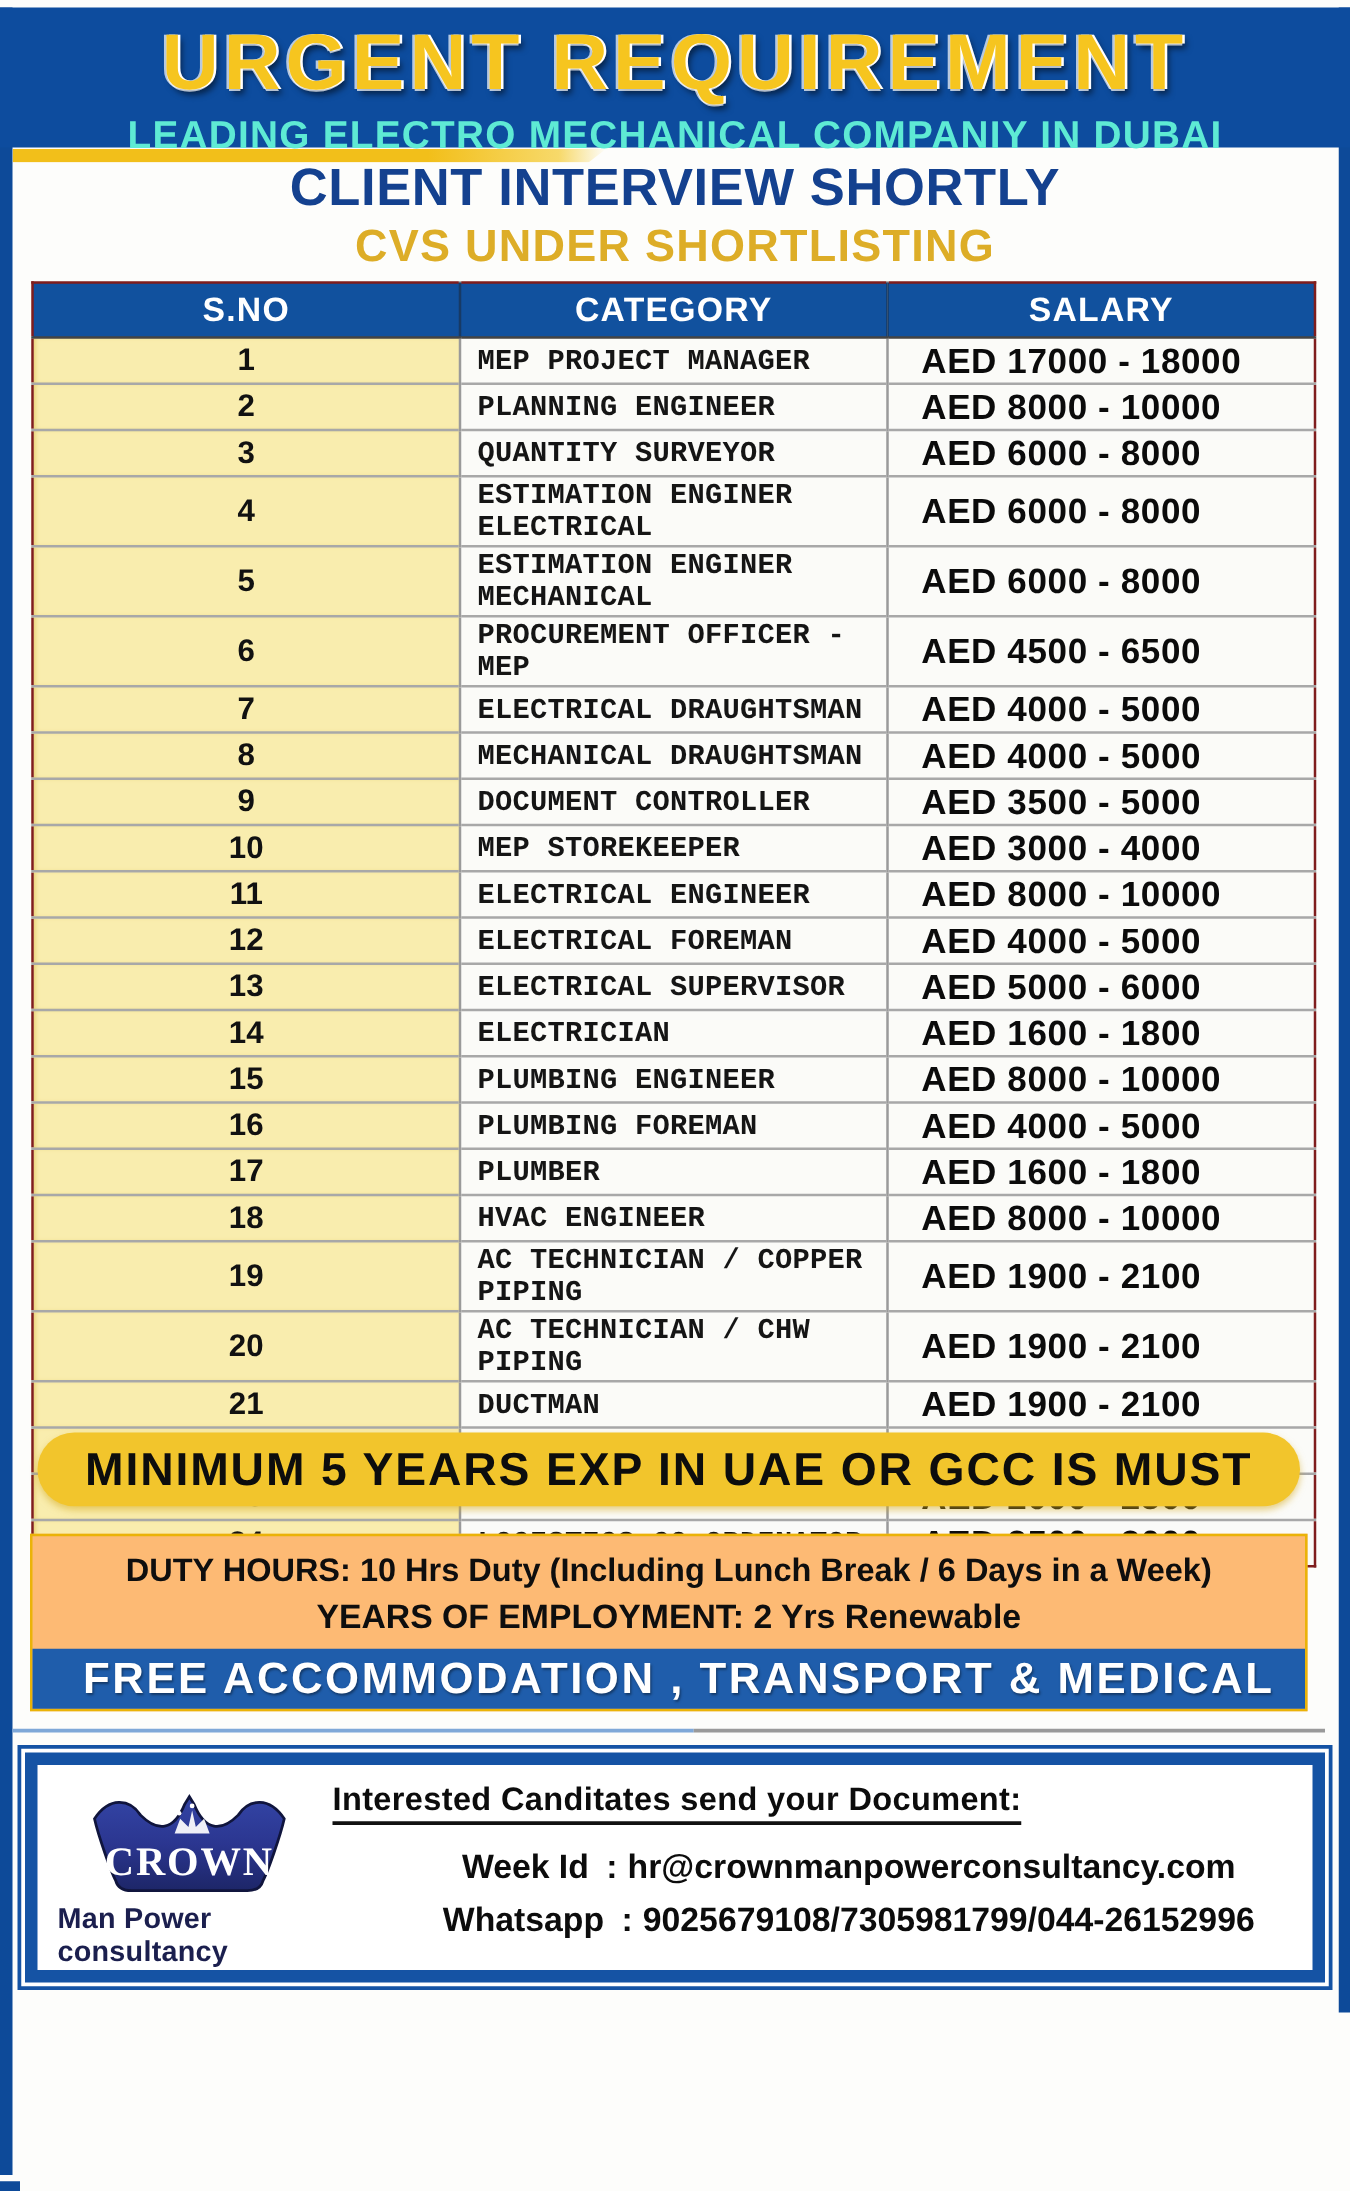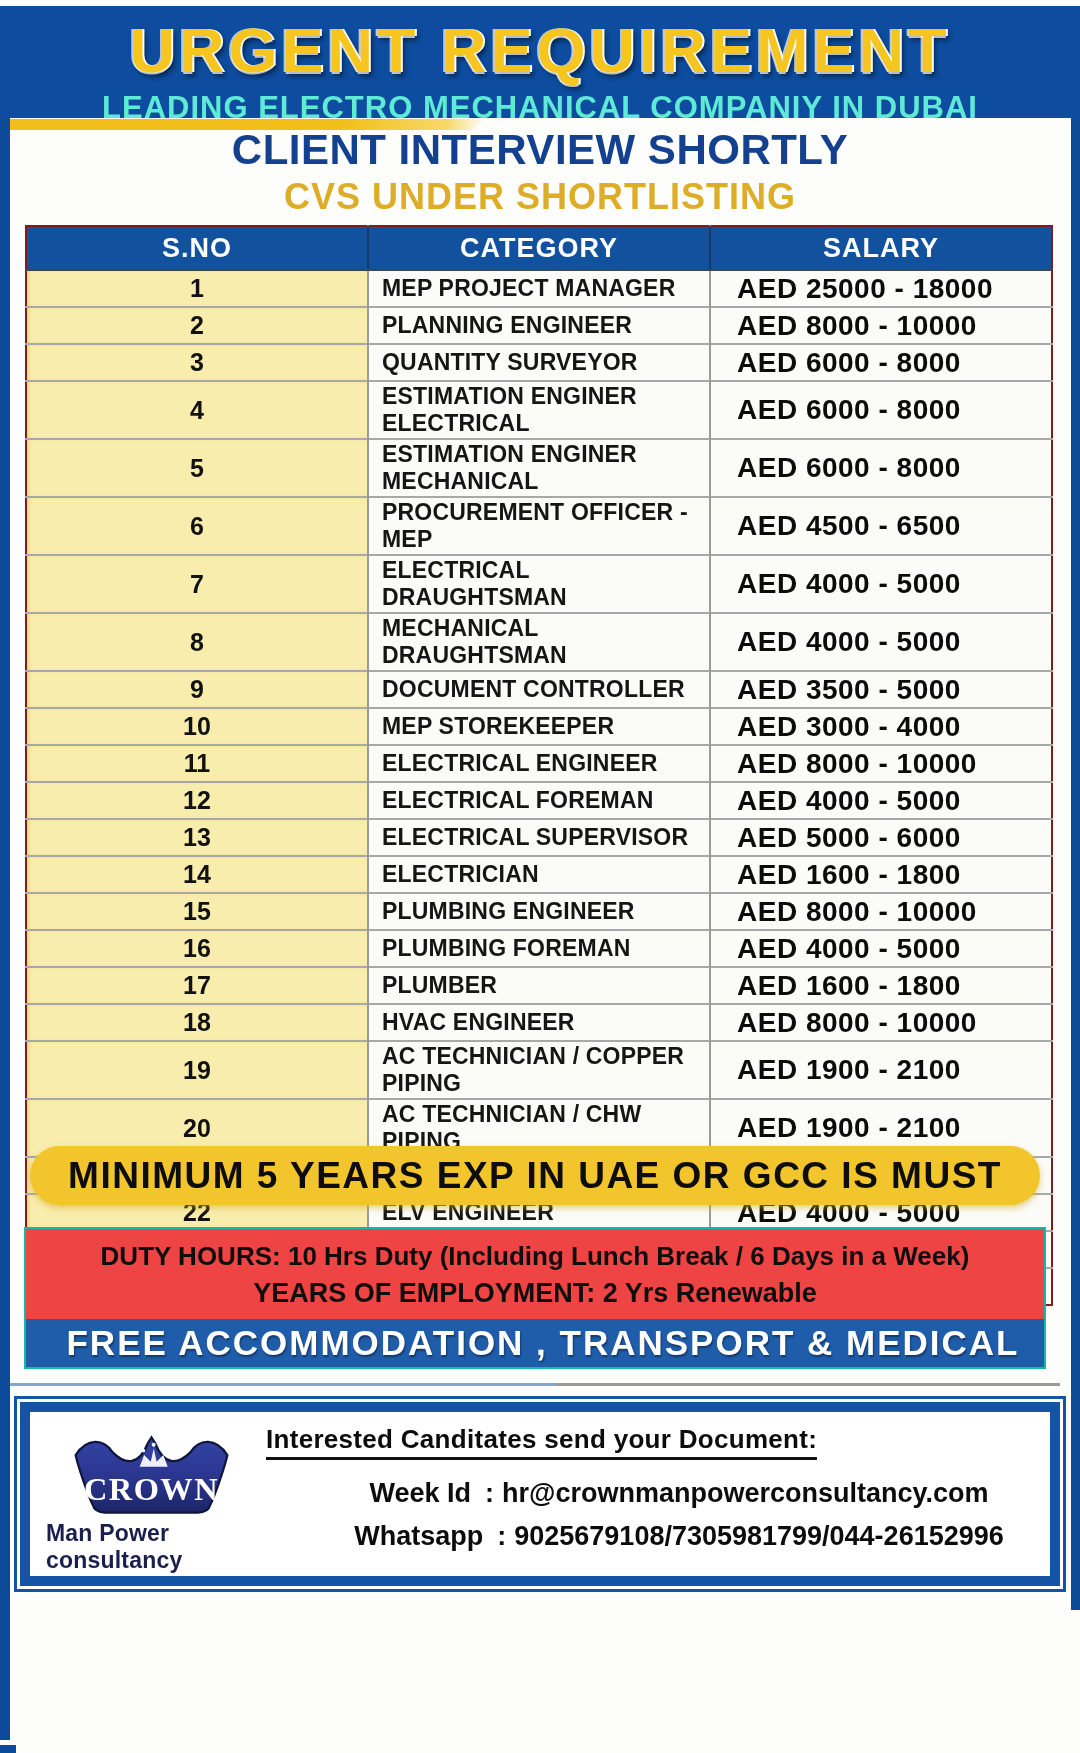--- a/index.html
+++ b/index.html
@@ -27,27 +27,27 @@
   
   table.jobs{position:absolute;left:25px;top:225px;width:1028px;border-collapse:collapse;
     border:2px solid #7f1d1d;background:#fbfbf8;table-layout:fixed;}
   table.jobs th{background:#11519e;color:#fff;font-size:27px;font-weight:bold;height:40px;
     letter-spacing:1px;border-bottom:2px solid #444;}
   table.jobs th:first-child,table.jobs th:nth-child(2){border-right:2px solid rgba(30,30,30,.45);}
   table.jobs td{height:33px;border-top:2px solid #a8a8a8;}
   td.sno{width:93px;background:#f9edae;text-align:center;font-size:25px;font-weight:bold;color:#111;
     border-right:2px solid #9a9a9a;box-shadow:inset 3px 0 4px -2px #e4c96a;}
   td.cat{padding-left:13px;font-size:23px;font-weight:bold;color:#151515;letter-spacing:.2px;
-    border-right:2px solid #9a9a9a;}
+    border-right:2px solid #9a9a9a;font-family:Liberation Mono, monospace;}
   td.sal{width:356px;padding-left:26px;font-size:28px;font-weight:bold;color:#0b0b0b;letter-spacing:.5px;}
   
   .exp-banner{position:absolute;left:30px;top:1146px;width:1010px;height:59px;border-radius:30px;
     background:#f2c52c;box-shadow:0 3px 6px rgba(214,170,30,.55);
     text-align:center;line-height:59px;font-size:37px;font-weight:bold;letter-spacing:1.5px;color:#0d0d0d;}
-  .info-box{position:absolute;left:24px;top:1227px;width:1018px;border:2px solid #14b8a6;background:#ef4444;}
+  .info-box{position:absolute;left:24px;top:1227px;width:1018px;border:2px solid #eab308;background:#fdba74;}
   .info-white{padding:12px 0 10px;text-align:center;}
   .duty-line{font-size:26px;font-weight:bold;color:#0e0e0e;}
   .duty-line .lbl{font-weight:bold;}
   .years-line{margin-top:6px;font-size:27px;font-weight:bold;color:#0e0e0e;}
   .free-banner{height:48px;background:#1f5dab;text-align:center;line-height:48px;
     font-size:35px;font-weight:bold;letter-spacing:2px;color:#ffffff;
     text-shadow:1px 2px 2px rgba(0,0,0,.4);padding-left:16px;}
   
   .sep-line{position:absolute;top:1383px;height:3px;}
   .sep-line.blue{left:10px;width:545px;background:#7fa8d8;}
@@ -91,21 +91,21 @@
         <th>S.NO</th>
         <th>CATEGORY</th>
         <th>SALARY</th>
       </tr>
     </thead>
     <tbody>
 
         <tr>
           <td class="sno">1</td>
           <td class="cat">MEP PROJECT MANAGER</td>
-          <td class="sal">AED 25000 - 18000</td>
+          <td class="sal">AED 17000 - 18000</td>
         </tr>
 
         <tr>
           <td class="sno">2</td>
           <td class="cat">PLANNING ENGINEER</td>
           <td class="sal">AED 8000 - 10000</td>
         </tr>
 
         <tr>
           <td class="sno">3</td>

